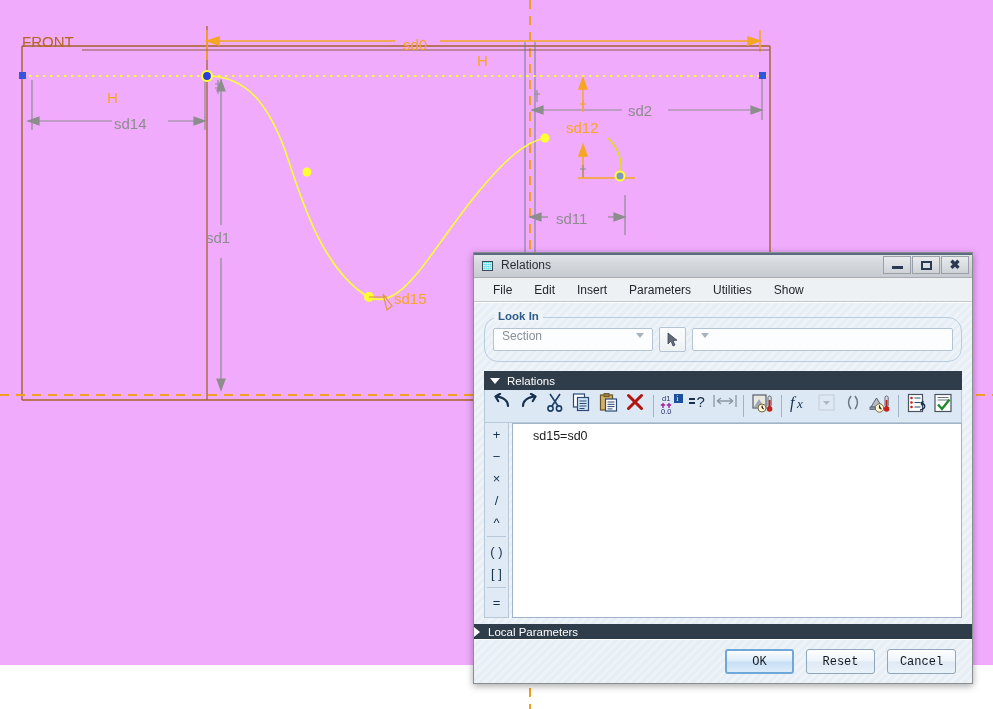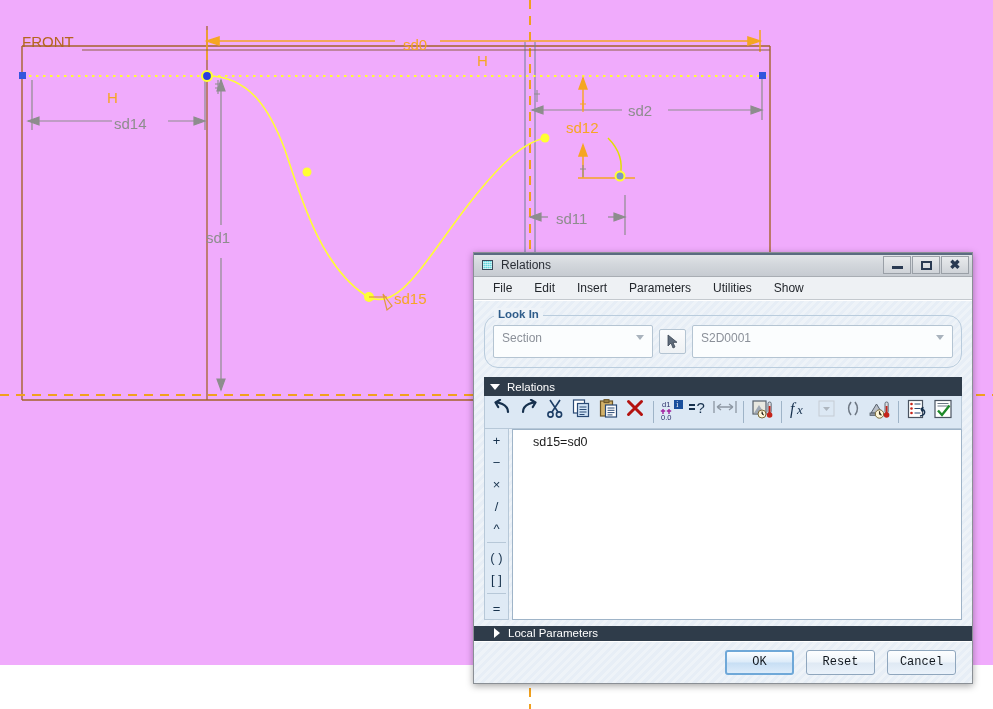--- a/index.html
+++ b/index.html
@@ -115,21 +115,21 @@
   }
   .group-lookin-title {
     position: absolute; top: -8px; left: 9px;
     background: #eef3f8;
     padding: 0 4px;
     font-size: 11.5px; font-weight: bold;
     color: #2e5c8a;
   }
   .lookin-row { display: flex; align-items: center; gap: 6px; margin-top: 5px;}
   .combo {
-    height: 33px;
+    height: 23px;
     background: #fbfdfe;
     border: 1px solid #b4c4d2;
     border-radius: 2px;
     display: flex; align-items: center;
     padding: 0 4px 8px 8px;
     font-size: 12px; color: #8b9099;
     position: relative;
   }
   .combo .cval { flex: 1; }
   .combo .arrow {
@@ -231,21 +231,21 @@
     white-space: pre;
   }
 
   
   .local-params {
     height: 15px;
     background: #2f3c4a;
     color: #fff;
     font-size: 11.5px;
     display: flex; align-items: center;
-    padding-left: 20px;
+    padding-left: 0;
     gap: 8px;
   }
 
   
   .dlg-footer {
     height: 44px;
     background:
       repeating-linear-gradient(135deg, #eef3f8 0px, #eef3f8 3px, #e7eef6 3px, #e7eef6 6px);
     display: flex; align-items: center; justify-content: flex-end;
     gap: 12px;
@@ -432,21 +432,20 @@
         <div class="combo" id="combo-section">
           <span class="cval">Section</span>
           <span class="arrow"></span>
         </div>
         <div class="pick-btn">
           <svg width="13" height="15" viewBox="0 0 13 15">
             <path d="M2,1 L2,12 L5,9 L7,14 L9,13 L7,8.4 L11,8.3 Z" fill="#5f6b7a" stroke="#3d4856" stroke-width="0.8"></path>
           </svg>
         </div>
         <div class="combo" id="combo-target">
-          <span class="cval">S2D0001</span>
           <span class="arrow"></span>
         </div>
       </div>
     </div>
 
     <div class="section-header">
       <span class="tri-down"></span>
       <span>Relations</span>
     </div>
 

